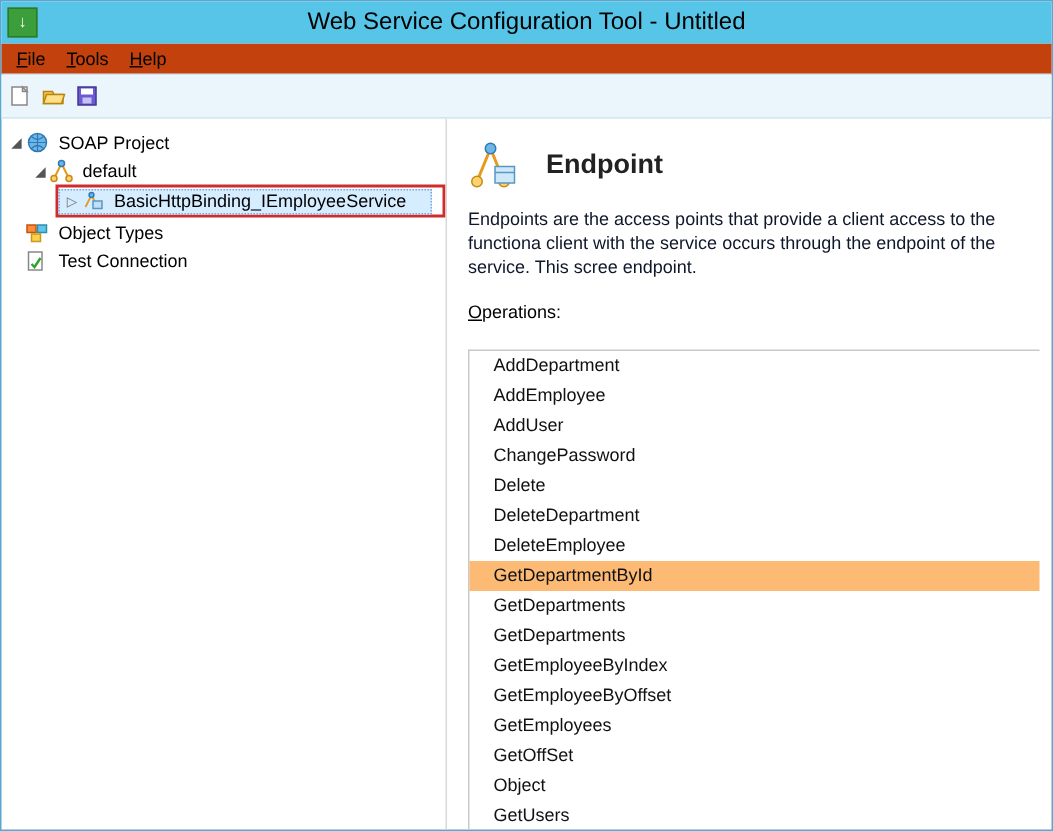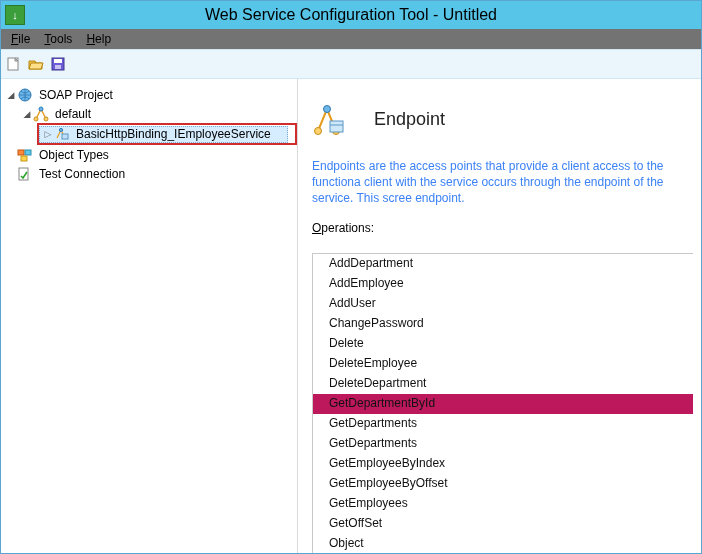--- a/index.html
+++ b/index.html
@@ -1,42 +1,42 @@
 <!DOCTYPE html>
 <html><head>
 <meta charset="utf-8">
 <style>
 html,body{margin:0;padding:0;font-family:"Segoe UI",Tahoma,sans-serif;font-size:12px;color:#000;background:#fff;overflow:hidden}
 .window{width:702px;height:554px;display:flex;flex-direction:column;border:1px solid #5aa6d0;box-sizing:border-box}
 .titlebar{height:28px;background:#56c5e8;display:flex;align-items:center;position:relative}
 .titlebar .sysicon{width:18px;height:18px;margin:0 4px;background:#3b9e3b;border:1px solid #2a7a2a;display:flex;align-items:center;justify-content:center;color:#fff;font-size:11px;font-weight:bold}
 .titlebar .title{position:absolute;left:50%;transform:translateX(-50%);font-size:16px;color:#000}
-.menubar{height:20px;background:#737373;border-bottom:1px solid #d0e6f0;display:flex;align-items:center;padding:0 4px;gap:2px}
+.menubar{height:20px;background:#c2410c;border-bottom:1px solid #d0e6f0;display:flex;align-items:center;padding:0 4px;gap:2px}
 .menubar .item{padding:1px 6px;cursor:default}
 .menubar .item u{text-decoration:underline}
 .toolbar{height:28px;background:#eaf6fb;border-bottom:1px solid #d0e6f0;display:flex;align-items:center;padding:0 4px;gap:4px}
 .tbicon{width:18px;height:18px;display:flex;align-items:center;justify-content:center}
 .body{flex:1;display:flex;min-height:0}
 .tree{width:297px;border-right:1px solid #d9d9d9;padding:6px 0 0 4px;box-sizing:border-box;overflow:hidden}
 .tnode{display:flex;align-items:center;height:19px;white-space:nowrap;cursor:default}
 .expander{width:12px;text-align:center;color:#555;font-size:9px;user-select:none}
 .ticon{width:16px;height:16px;display:flex;align-items:center;justify-content:center;margin-right:3px}
 .tlabel{padding:1px 3px}
 .selected{border:2px solid #d12c2c;padding:0;box-sizing:border-box;height:22px}
 .selected .inner{background:#d6ecff;border:1px dotted #7aa7d6;height:17px;display:flex;align-items:center;padding-left:2px;width:249px;box-sizing:border-box}
 .content{flex:1;padding:12px 0 0 14px;box-sizing:border-box;overflow:hidden}
 .hdr{display:flex;align-items:center;gap:10px;margin-bottom:10px}
-.hdr h1{font-size:18px;font-weight:400;margin:18px;color:#222}
-.desc{font-size:12px;color:#3b82f6;line-height:1.35;margin-bottom:14px;max-width:380px}
+.hdr h1{font-size:18px;font-weight:700;margin:8px;color:#222}
+.desc{font-size:12px;color:#0f172a;line-height:1.35;margin-bottom:14px;max-width:380px}
 .oplabel{margin-bottom:18px}
 .oplabel u{text-decoration:underline}
 .grid{border:1px solid #c9c9c9;border-right:none;border-bottom:none;max-width:380px}
 .ghdr{background:linear-gradient(#fcfcfc,#ececec);border-bottom:1px solid #c9c9c9;height:20px;display:flex;align-items:center;padding-left:8px;font-size:12px}
 .grow{height:19px;display:flex;align-items:center;padding-left:16px;font-size:12px;color:#111;border-bottom:1px solid transparent}
-.grow.sel{background:#be185d}
+.grow.sel{background:#fdba74}
 svg{display:block}
 </style>
 </head>
 <body>
 <div class="window">
 
 <div class="titlebar">
   <div class="sysicon">↓</div>
   <div class="title">Web Service Configuration Tool - Untitled</div>
 </div>
@@ -145,22 +145,22 @@
     </div>
     <div class="desc">Endpoints are the access points that provide a client access to the functiona client with the service occurs through the endpoint of the service. This scree endpoint.</div>
     <div class="oplabel"><u>O</u><span>perations:</span></div>
     <div class="grid">
       <div id="ops">
             <div class="grow">AddDepartment</div>
             <div class="grow">AddEmployee</div>
             <div class="grow">AddUser</div>
             <div class="grow">ChangePassword</div>
             <div class="grow">Delete</div>
+            <div class="grow">DeleteDepartment</div>
             <div class="grow">DeleteEmployee</div>
-            <div class="grow">DeleteDepartment</div>
             <div class="grow sel">GetDepartmentById</div>
             <div class="grow">GetDepartments</div>
             <div class="grow">GetDepartments</div>
             <div class="grow">GetEmployeeByIndex</div>
             <div class="grow">GetEmployeeByOffset</div>
             <div class="grow">GetEmployees</div>
             <div class="grow">GetOffSet</div>
             <div class="grow">Object</div>
             <div class="grow">GetUsers</div>
           </div>

